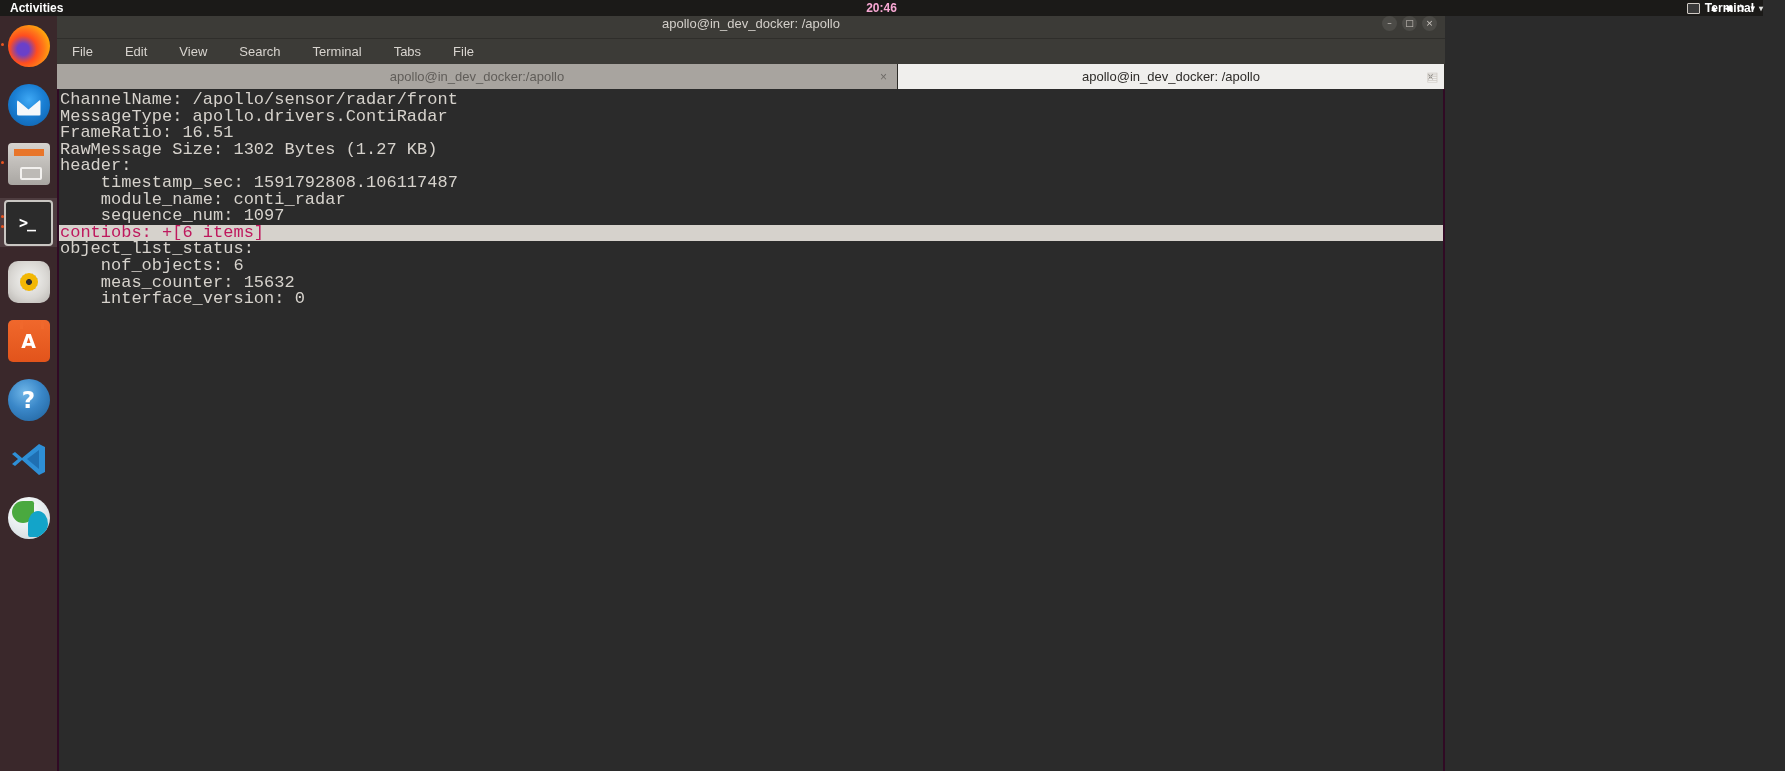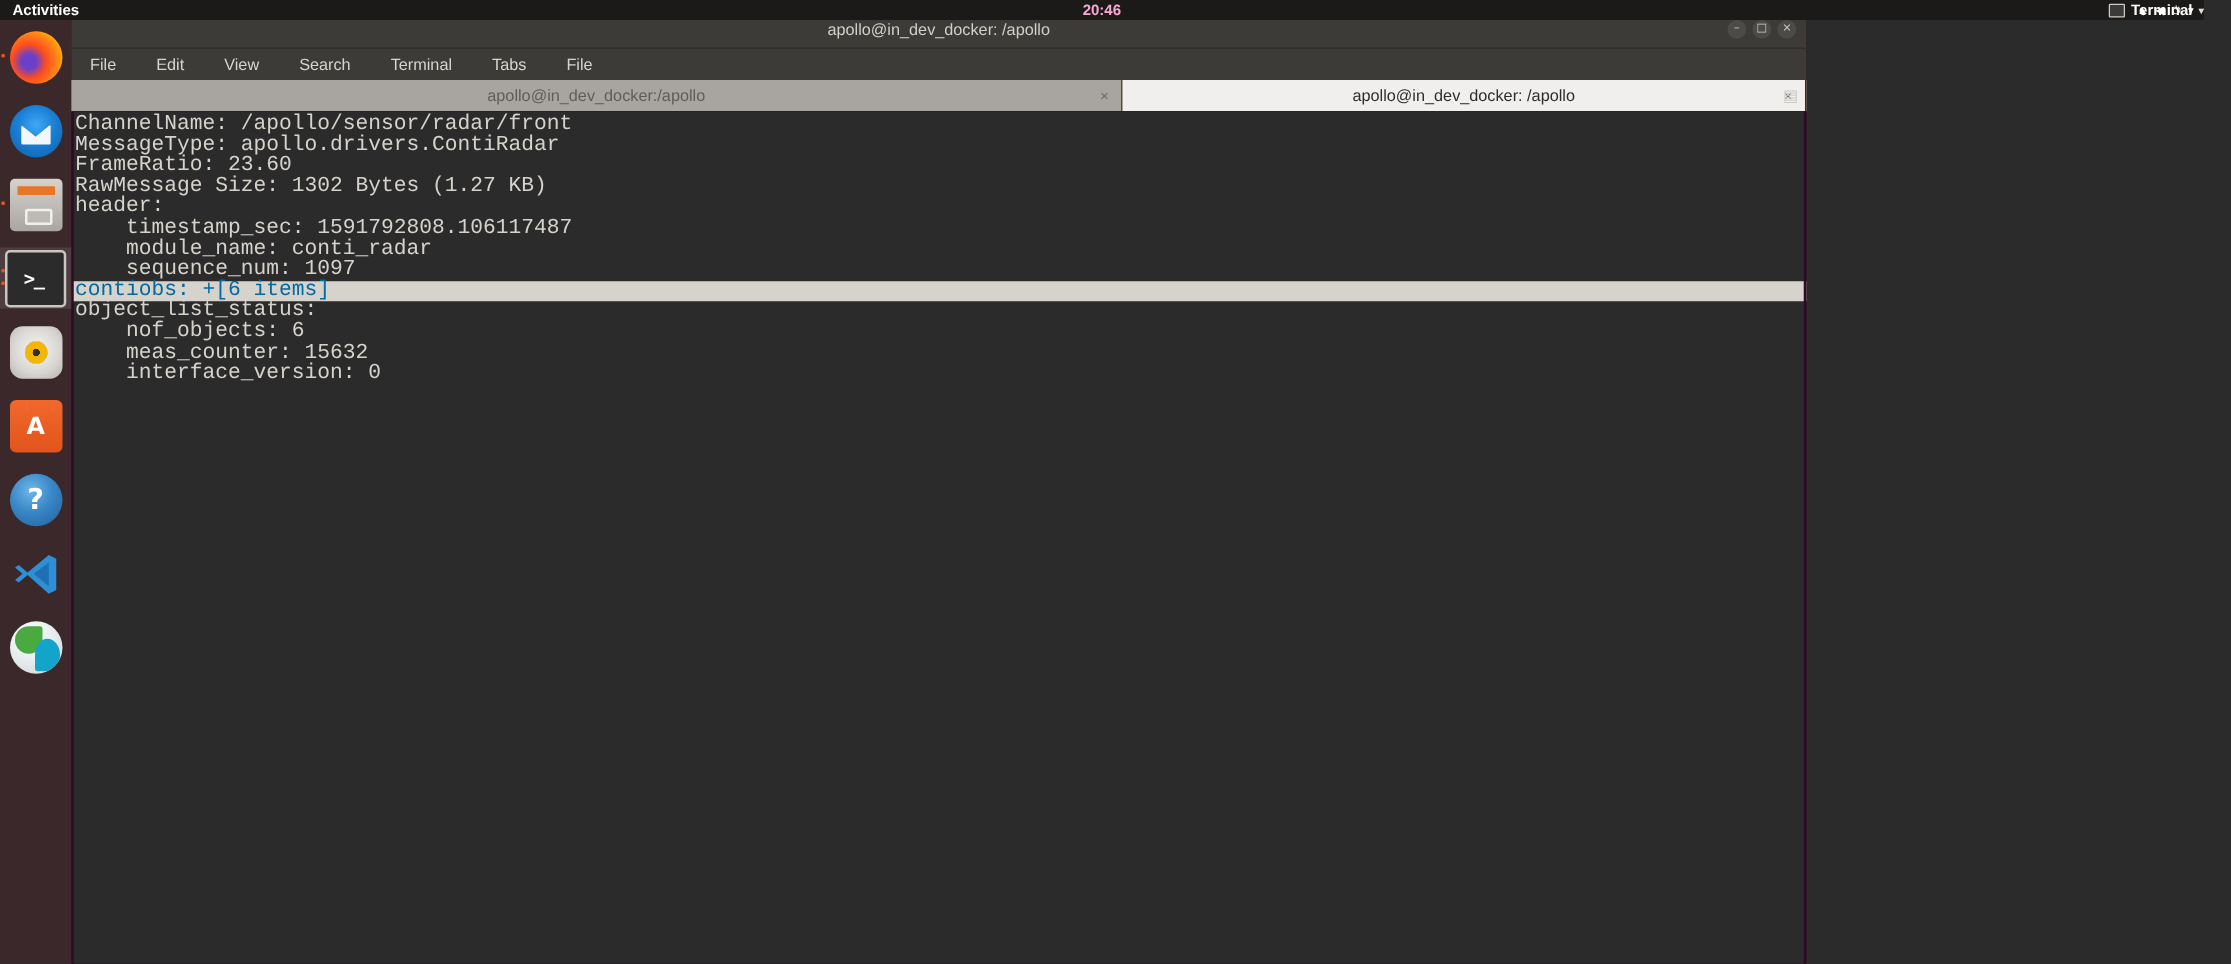--- a/index.html
+++ b/index.html
@@ -374,21 +374,21 @@
   .term-line {
     font-family: Liberation Mono, monospace;
     font-size: 17px;
     line-height: 16.6px;
     color: #d6d2cc;
     white-space: pre;
     padding-left: 1px;
   }
   .term-line.highlight {
     background: #d6d2cc;
-    color: #0369a1;
+    color: #be185d;
   }
   #scrollbar-track {
     position: absolute;
     right: 0; top: 0;
     width: 2px; height: 683px;
     background: #300a24;
   }
 </style>
 </head>
 <body>
@@ -490,21 +490,21 @@
       <span class="tab-close">×</span>
     </div>
     <div id="tabbar-newtab">▤</div>
   </div>
 
   <div id="terminal-body">
     <div id="terminal-inner">
       <div id="term-text-pane">
         <div class="term-line">ChannelName: /apollo/sensor/radar/front</div>
         <div class="term-line">MessageType: apollo.drivers.ContiRadar</div>
-        <div class="term-line">FrameRatio: 23.60</div>
+        <div class="term-line">FrameRatio: 16.51</div>
         <div class="term-line">RawMessage Size: 1302 Bytes (1.27 KB)</div>
         <div class="term-line">header:</div>
         <div class="term-line">    timestamp_sec: 1591792808.106117487</div>
         <div class="term-line">    module_name: conti_radar</div>
         <div class="term-line">    sequence_num: 1097</div>
         <div class="term-line highlight">contiobs: +[6 items]</div>
         <div class="term-line">object_list_status:</div>
         <div class="term-line">    nof_objects: 6</div>
         <div class="term-line">    meas_counter: 15632</div>
         <div class="term-line">    interface_version: 0</div>

